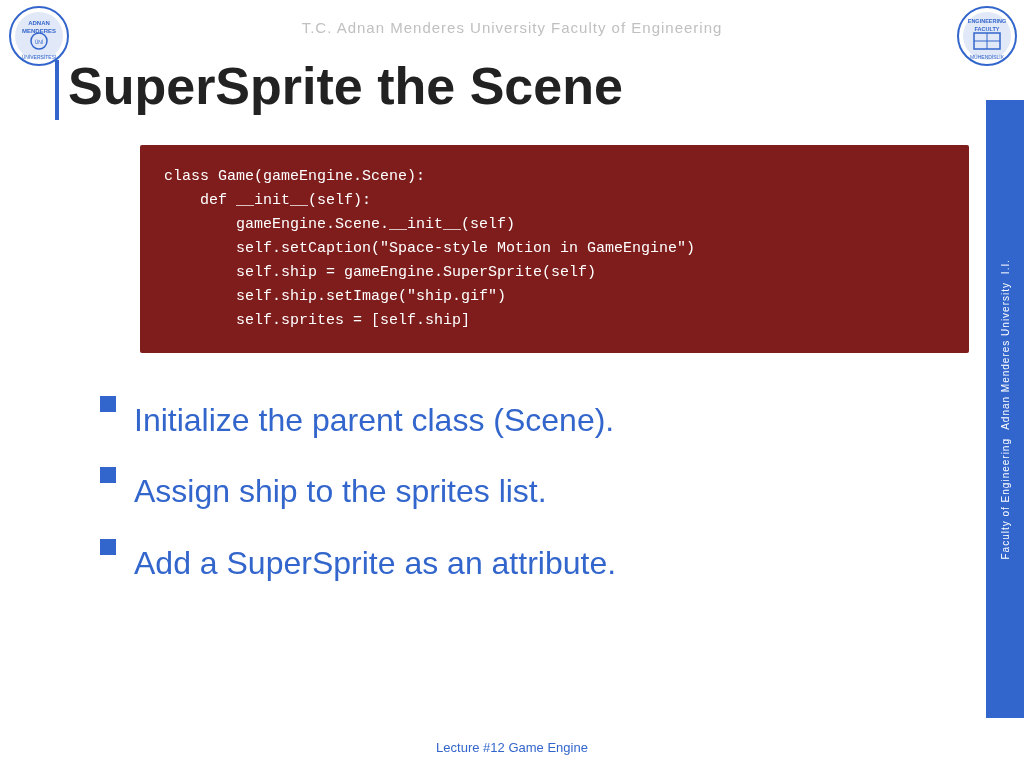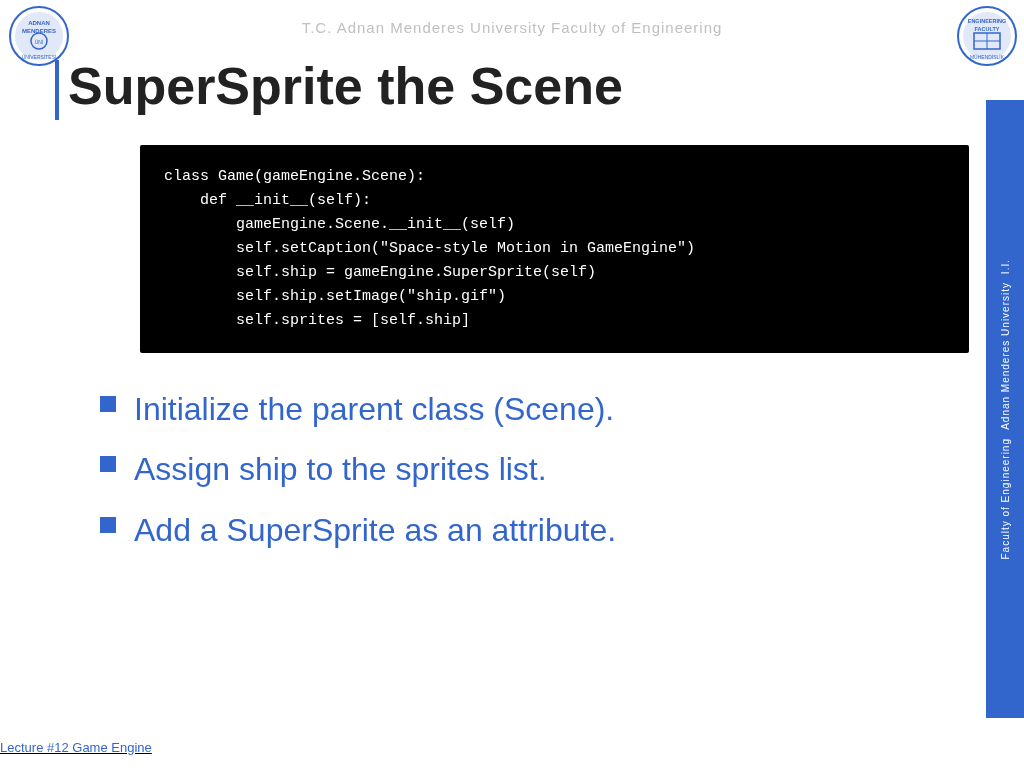--- a/index.html
+++ b/index.html
@@ -116,21 +116,21 @@
       transform: rotate(180deg);
       letter-spacing: 1px;
     }
 
     
     .code-block {
       position: absolute;
       top: 145px;
       left: 140px;
       right: 55px;
-      background: #000000;
+      background: #7f1d1d;
       padding: 20px 24px;
       border-radius: 2px;
     }
 
     .code-block pre {
       font-family: 'Courier New', Courier, monospace;
       font-size: 15px;
       color: #ffffff;
       line-height: 1.6;
       white-space: pre;
@@ -156,30 +156,30 @@
       background: #3366cc;
       flex-shrink: 0;
       margin-top: 6px;
       margin-right: 18px;
     }
 
     .bullet-text {
       font-size: 32px;
       color: #3366cc;
       line-height: 1.2;
+      margin-top: 11px;
     }
 
     
     .footer {
       position: absolute;
       bottom: 12px;
       left: 0;
       right: 0;
-      text-align: left;
-      text-decoration: underline;
+      text-align: center;
     }
 
     .footer-text {
       color: #3366cc;
       font-size: 13px;
     }
 
     .logo-left-svg {
       width: 62px;
       height: 62px;

